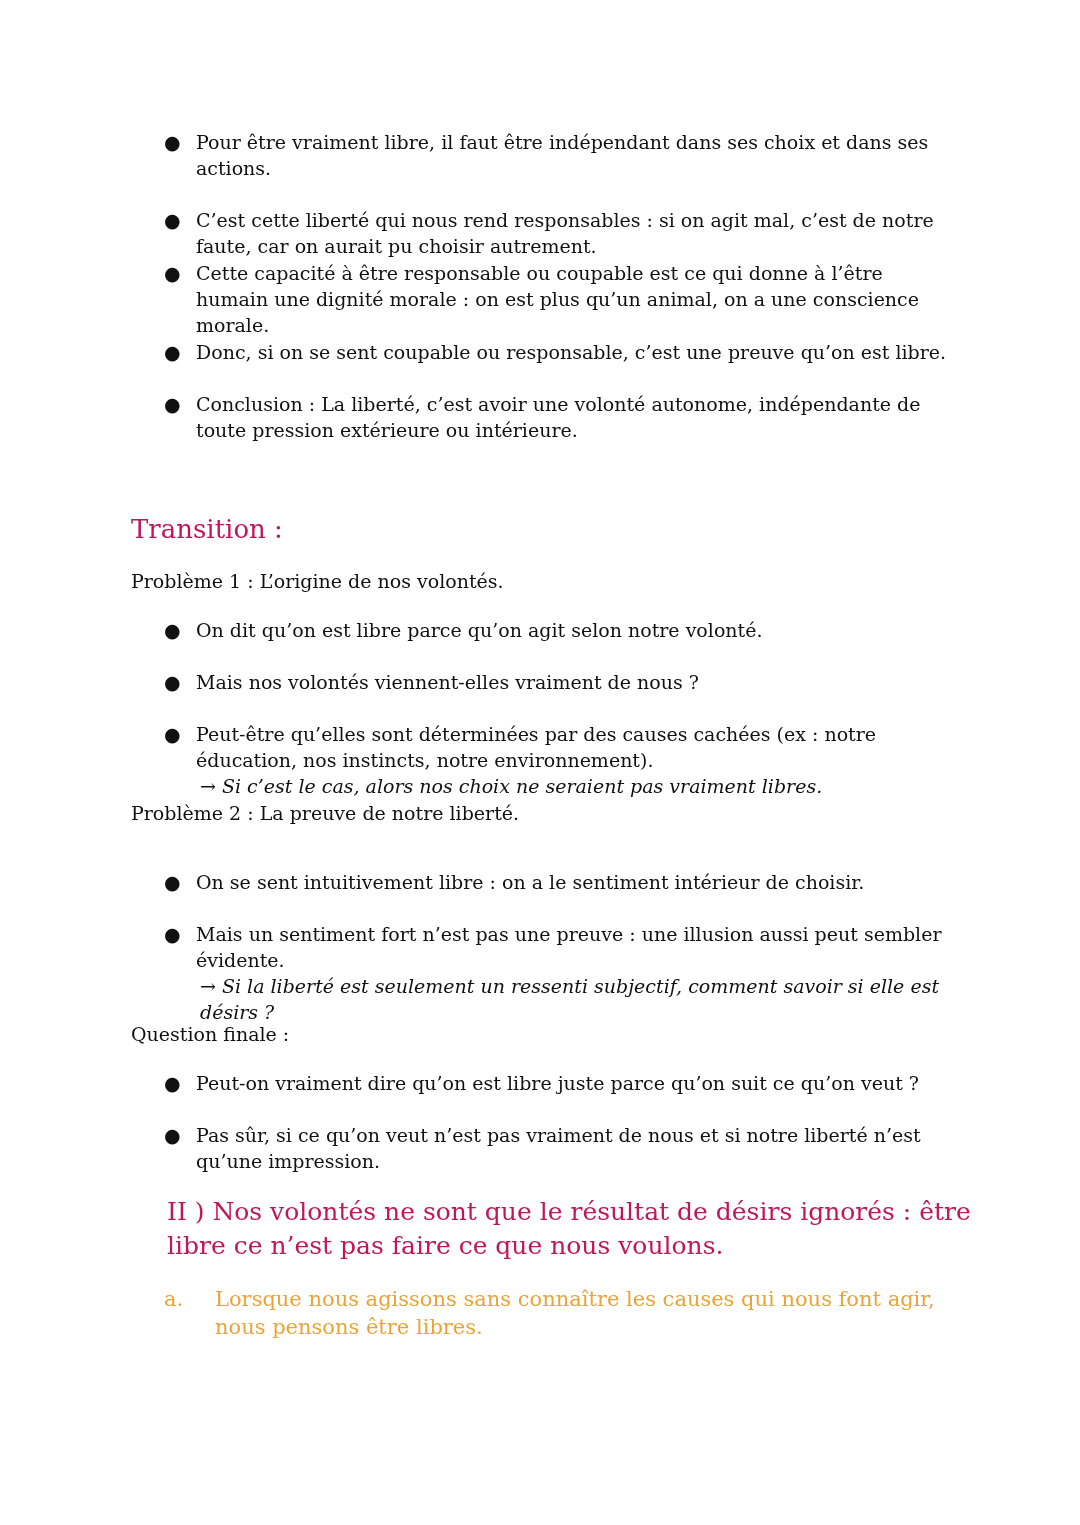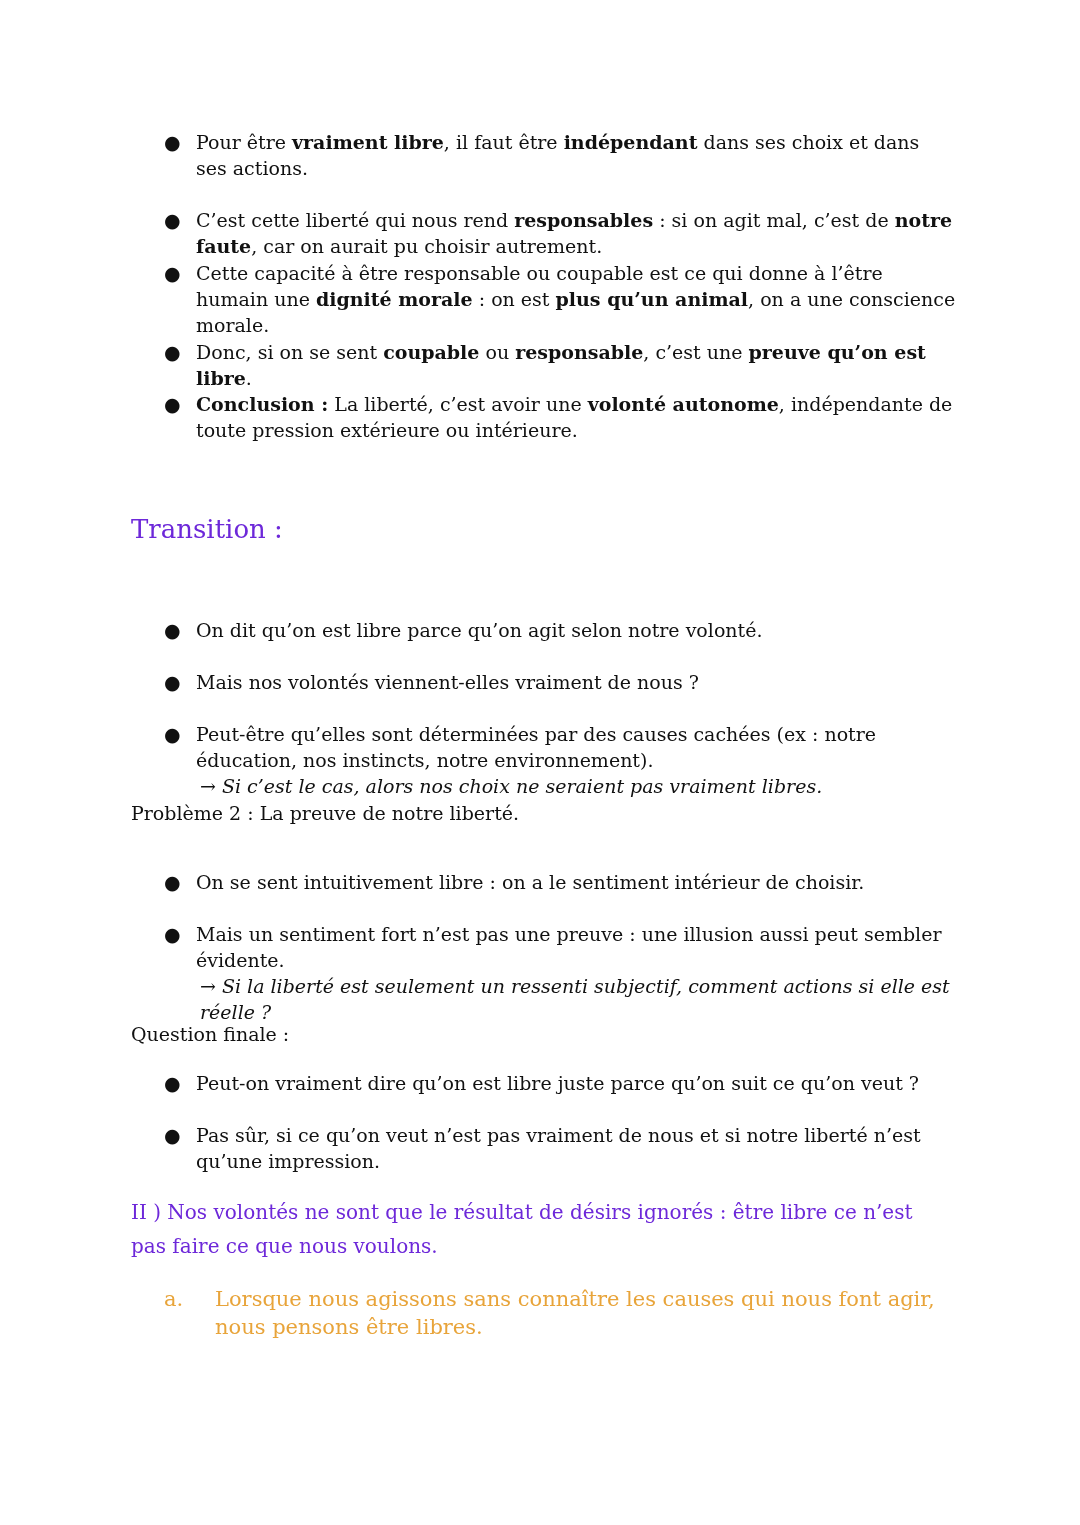--- a/index.html
+++ b/index.html
@@ -3,26 +3,26 @@
 <meta charset="utf-8">
 <style>
   html, body { margin: 0; padding: 0; background: #ffffff; }
   body { width: 1080px; height: 1525px; position: relative; overflow: hidden;
          font-family: "DejaVu Serif", "Liberation Serif", serif; color: #111111; }
   .page { position: absolute; left: 0; top: 0; width: 1080px; height: 1525px; }
   .para { position: absolute; left: 131px; font-size: 19px; line-height: 26px; margin: 0; }
   .bullet { position: absolute; left: 164px; width: 800px; font-size: 19px; line-height: 26px; }
   .bullet .dot { position: absolute; left: 0; top: 0; width: 20px; }
   .bullet .txt { position: absolute; left: 32px; width: 760px; }
-  .h-blue { position: absolute; left: 131px; color: #6d28d9; font-size: 26px; line-height: 34px; margin: 0; font-weight: normal; }
-  .h2 { font-size: 20px; width: 820px; }
+  .h-blue { position: absolute; left: 131px; color: #be185d; font-size: 26px; line-height: 34px; margin: 0; font-weight: normal; }
+  .h2 { font-size: 25px; width: 820px; margin-left: 36px; }
   .sub-orange { position: absolute; left: 164px; width: 780px; color: #e8a43a; font-size: 21px; line-height: 28px; }
   .sub-orange .lbl { position: absolute; left: 0; }
   .sub-orange .txt { position: absolute; left: 32px; width: 740px; margin-left: 19px; }
-  b { font-weight: bold; }
+  b { font-weight: normal; }
   .arrow { display: block; padding-left: 4px; font-style: italic; }
 </style>
 </head>
 <body>
 
 <div class="page">
 
   <div class="bullet" style="top:129px;">
     <span class="dot">●</span>
     <span class="txt"><span>Pour être </span><b>vraiment libre</b><span>, il faut être </span><b>indépendant</b><span> dans ses choix et dans ses actions.</span></span>
@@ -43,20 +43,21 @@
     <span class="txt"><span>Donc, si on se sent </span><b>coupable</b><span> ou </span><b>responsable</b><span>, c’est une </span><b>preuve qu’on est libre</b><span>.</span></span>
   </div>
 
   <div class="bullet" style="top:391px;">
     <span class="dot">●</span>
     <span class="txt"><b>Conclusion :</b><span> La liberté, c’est avoir une </span><b>volonté autonome</b><span>, indépendante de toute pression extérieure ou intérieure.</span></span>
   </div>
 
   <h2 class="h-blue" style="top:512px;">Transition :</h2>
 
+  <p class="para" style="top:568px;">Problème 1 : L’origine de nos volontés.</p>
 
   <div class="bullet" style="top:617px;">
     <span class="dot">●</span>
     <span class="txt">On dit qu’on est libre parce qu’on agit selon notre volonté.</span>
   </div>
   <div class="bullet" style="top:669px;">
     <span class="dot">●</span>
     <span class="txt">Mais nos volontés viennent-elles vraiment de nous ?</span>
   </div>
   <div class="bullet" style="top:721px;">
@@ -65,21 +66,21 @@
   </div>
 
   <p class="para" style="top:800px;">Problème 2 : La preuve de notre liberté.</p>
 
   <div class="bullet" style="top:869px;">
     <span class="dot">●</span>
     <span class="txt">On se sent intuitivement libre : on a le sentiment intérieur de choisir.</span>
   </div>
   <div class="bullet" style="top:921px;">
     <span class="dot">●</span>
-    <span class="txt"><span>Mais un sentiment fort n’est pas une preuve : une illusion aussi peut sembler évidente.</span><span class="arrow">→ Si la liberté est seulement un ressenti subjectif, comment actions si elle est réelle ?</span></span>
+    <span class="txt"><span>Mais un sentiment fort n’est pas une preuve : une illusion aussi peut sembler évidente.</span><span class="arrow">→ Si la liberté est seulement un ressenti subjectif, comment savoir si elle est désirs ?</span></span>
   </div>
 
   <p class="para" style="top:1021px;">Question finale :</p>
 
   <div class="bullet" style="top:1070px;">
     <span class="dot">●</span>
     <span class="txt">Peut-on vraiment dire qu’on est libre juste parce qu’on suit ce qu’on veut ?</span>
   </div>
   <div class="bullet" style="top:1122px;">
     <span class="dot">●</span>

